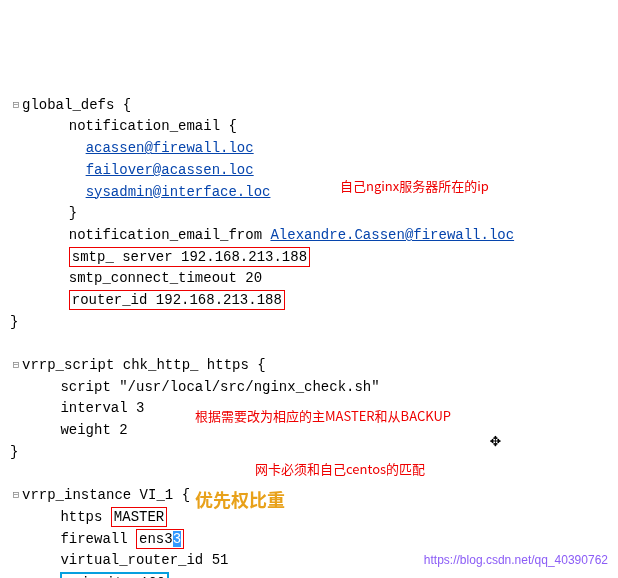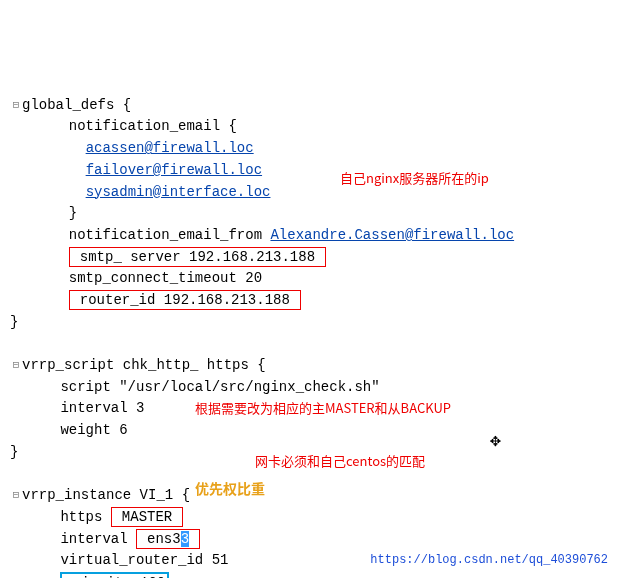--- a/index.html
+++ b/index.html
@@ -11,56 +11,56 @@
     background: #fff;
     color: #000;
     white-space: pre;
     position: relative;
     width: 618px;
     height: 578px;
     box-sizing: border-box;
     overflow: hidden;
   }
   .link { color: #0645ad; text-decoration: underline; }
-  .box-red { border: 1.5px solid #e00; padding: 0 10px; display: inline-block; line-height: 1.3; }
+  .box-red { border: 1.5px solid #e00; padding: 0 2px; display: inline-block; line-height: 1.3; }
   .box-blue { border: 2px solid #06a0df; padding: 0 2px; display: inline-block; line-height: 1.3; }
   .anno-red { color: #e00; font-family: "Microsoft YaHei","PingFang SC","Noto Sans CJK SC",sans-serif; font-size: 13px; white-space: nowrap; }
-  .anno-orange { color: #e8a11a; font-family: "Microsoft YaHei","PingFang SC","Noto Sans CJK SC",sans-serif; font-size: 14px; font-weight: bold; white-space: nowrap; }
+  .anno-orange { color: #e8a11a; font-family: "Microsoft YaHei","PingFang SC","Noto Sans CJK SC",sans-serif; font-size: 18px; font-weight: bold; white-space: nowrap; }
   .sel { background: #3399ff; color: #fff; }
   .fold { color: #888; display:inline-block; width:12px; text-align:center; font-size:11px; vertical-align: 1px;}
-  .pos { position: absolute; }
-  .watermark { position:absolute; right:10px; bottom:8px; color:#1d4ed8; font-family: Liberation Mono, monospace; font-size:12px; pointer-events:none; }
+  .pos { position: absolute; margin-top: 8px; }
+  .watermark { position:absolute; right:10px; bottom:8px; color:#8b5cf6; font-family: Liberation Sans, sans-serif; font-size:12px; pointer-events:none; }
   .move-icon { position:absolute; color:#000; font-size:18px; pointer-events:none;}
 </style>
 </head>
 <body>
 
 
 
 <span class="fold">⊟</span><span>global_defs {</span>
 <span>       notification_email {</span>
 <span>         </span><span class="link">acassen@firewall.loc</span>
-<span>         </span><span class="link">failover@firewall.loc</span>
+<span>         </span><span class="link">failover@acassen.loc</span>
 <span>         </span><span class="link">sysadmin@interface.loc</span>
 <span>       }</span>
 <span>       notification_email_from </span><span class="link">Alexandre.Cassen@firewall.loc</span>
        <span class="box-red">smtp_ server 192.168.213.188</span>
 <span>       smtp_connect_timeout 20</span>
        <span class="box-red">router_id 192.168.213.188</span>
 <span>}</span>
 
 <span class="fold">⊟</span><span>vrrp_script chk_http_ https {</span>
 <span>      script "/usr/local/src/nginx_check.sh"</span>
 <span>      interval 3</span>
-<span>      weight 6</span>
+<span>      weight 2</span>
 <span>}</span>
 
 <span class="fold">⊟</span><span>vrrp_instance VI_1 {</span>
 <span>      https </span><span class="box-red">MASTER</span>
-<span>      interval </span><span class="box-red"><span>ens3</span><span class="sel">3</span></span>
+<span>      firewall </span><span class="box-red"><span>ens3</span><span class="sel">3</span></span>
 <span>      virtual_router_id 51</span>
       <span class="box-blue">priority 100</span>
 
 
 
 
 
 <div class="pos anno-red" style="left:340px; top:168px;">自己nginx服务器所在的ip</div>
 <div class="pos anno-red" style="left:195px; top:398px;">根据需要改为相应的主MASTER和从BACKUP</div>
 <div class="pos anno-red" style="left:255px; top:451px;">网卡必须和自己centos的匹配</div>

